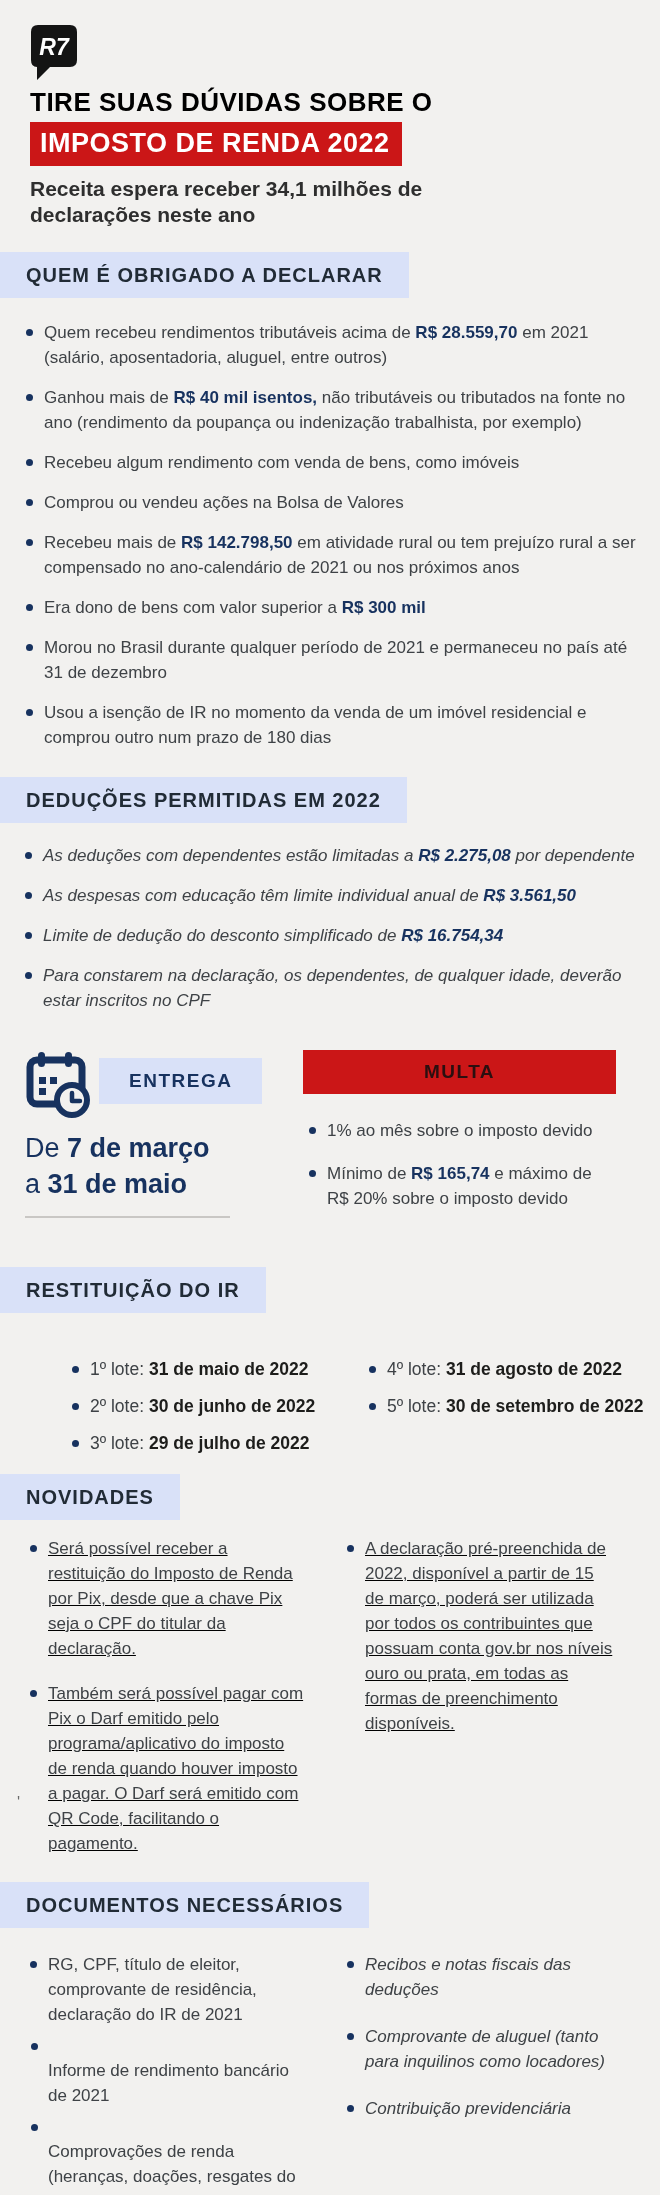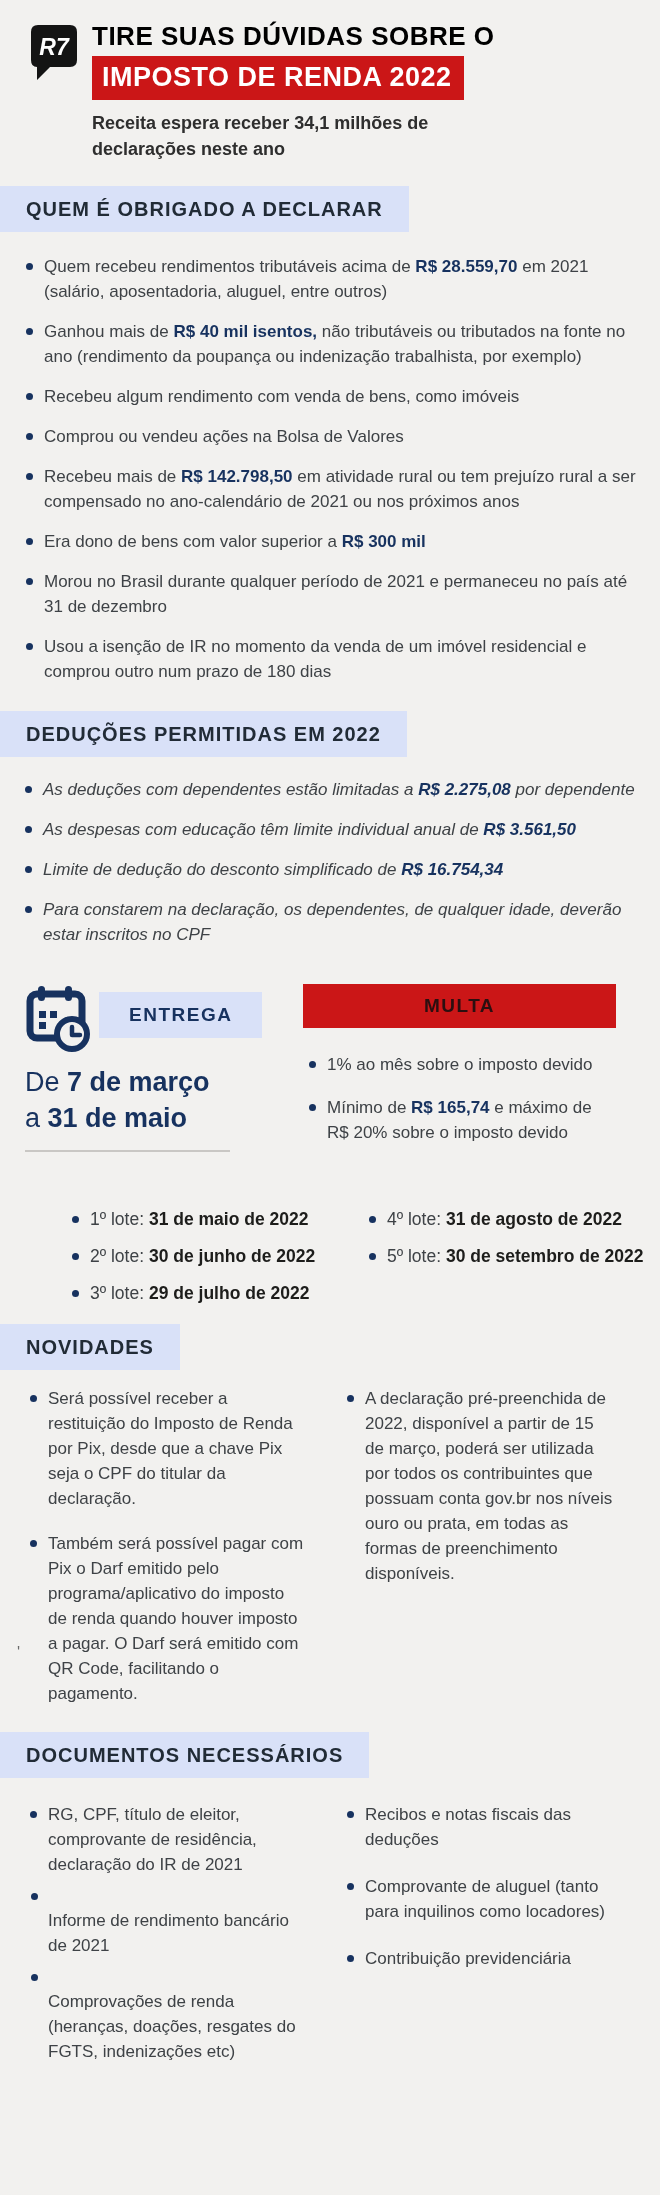--- a/index.html
+++ b/index.html
@@ -5,27 +5,27 @@
   html,body{margin:0;padding:0;}
   body{
     width:660px;height:2195px;overflow:hidden;
     background:#f2f1ef;
     font-family:"Liberation Sans", sans-serif;
     -webkit-font-smoothing:antialiased;
   }
   .page{display:flex;flex-direction:column;height:2195px;}
 
   
-  .header{display:flex;padding:20px 18px 0 30px;}
+  .header{display:flex;padding:20px 18px 0 30px;flex-direction:column;}
   .logo{flex:none;margin-right:14px;margin-top:4px;}
   .header-text{flex:1;}
   .title-line1{font-size:26px;font-weight:bold;color:#000000;letter-spacing:.5px;line-height:32px;}
   .red-banner{display:inline-block;background:#cb1617;color:#ffffff;font-size:27px;font-weight:bold;
     letter-spacing:.5px;padding:5px 12px 7px 10px;margin-top:4px;line-height:32px;text-align:center;}
-  .subtitle{font-size:18px;font-weight:bold;color:#2e2e2e;line-height:26px;margin-top:10px;max-width:430px;}
+  .subtitle{font-size:21px;font-weight:bold;color:#2e2e2e;line-height:26px;margin-top:10px;max-width:430px;}
 
   
   .sec-head{text-align:left;}
   .sec-head span{display:inline-block;background:#d9e1f8;color:#212b36;font-weight:bold;
     font-size:20px;letter-spacing:1px;padding:11px 26px;line-height:24px;}
   .mt24{margin-top:24px;} .mt12{margin-top:12px;} .mt38{margin-top:38px;} .mt6{margin-top:6px;}
 
   
   .blist{padding:0 20px 0 25px;}
   .bullet-item{display:flex;margin-bottom:15px;}
@@ -60,24 +60,24 @@
   .lotes .bullet-item{margin-bottom:12px;}
   .lotes .txt{font-size:17.5px;}
 
   
   .two-col{display:flex;padding:0 30px;margin-top:16px;}
   .two-col .colL{width:305px;flex:none;position:relative;}
   .two-col .colR{flex:1;padding-left:12px;}
   .two-col .blist{padding:0;}
   .two-col .txt{line-height:25px;max-width:258px;}
   .two-col .colR .txt{max-width:252px;}
-  .news-area .bullet-item{margin-bottom:20px;}
+  .news-area .bullet-item{margin-bottom:20px;text-decoration:underline;}
   .docs-area{margin-top:24px;}
   .docs-area .colL .bullet-item{margin-bottom:16px;}
-  .docs-area .colR .bullet-item{margin-bottom:22px;}
+  .docs-area .colR .bullet-item{margin-bottom:22px;font-style:italic;}
   .bullet-item.own{display:block;}
   .bullet-item.own .dot{display:block;margin:0 0 8px 1px;}
   .bullet-item.own .txt{display:block;margin-left:18px;}
   .stray{position:absolute;left:-13px;top:258px;color:#6a6a6a;font-size:16px;}
 </style>
 </head>
 <body>
 
 <div class="page">
 
@@ -186,20 +186,23 @@
             <span class="txt"><span>1% ao mês sobre o imposto devido</span></span>
           </div>
           <div class="bullet-item">
             <span class="dot"></span>
             <span class="txt"><span>Mínimo de </span><b>R$ 165,74</b><span> e máximo de R$ 20% sobre o imposto devido</span></span>
           </div>
         </div>
     </div>
   </div>
 
+  <div class="sec-head mt38">
+    <span>RESTITUIÇÃO DO IR</span>
+  </div>
   <div class="lotes">
     <div class="colL">
       <div class="blist">
           <div class="bullet-item">
             <span class="dot"></span>
             <span class="txt"><span>1º lote: </span><b>31 de maio de 2022</b></span>
           </div>
           <div class="bullet-item">
             <span class="dot"></span>
             <span class="txt"><span>2º lote: </span><b>30 de junho de 2022</b></span>

